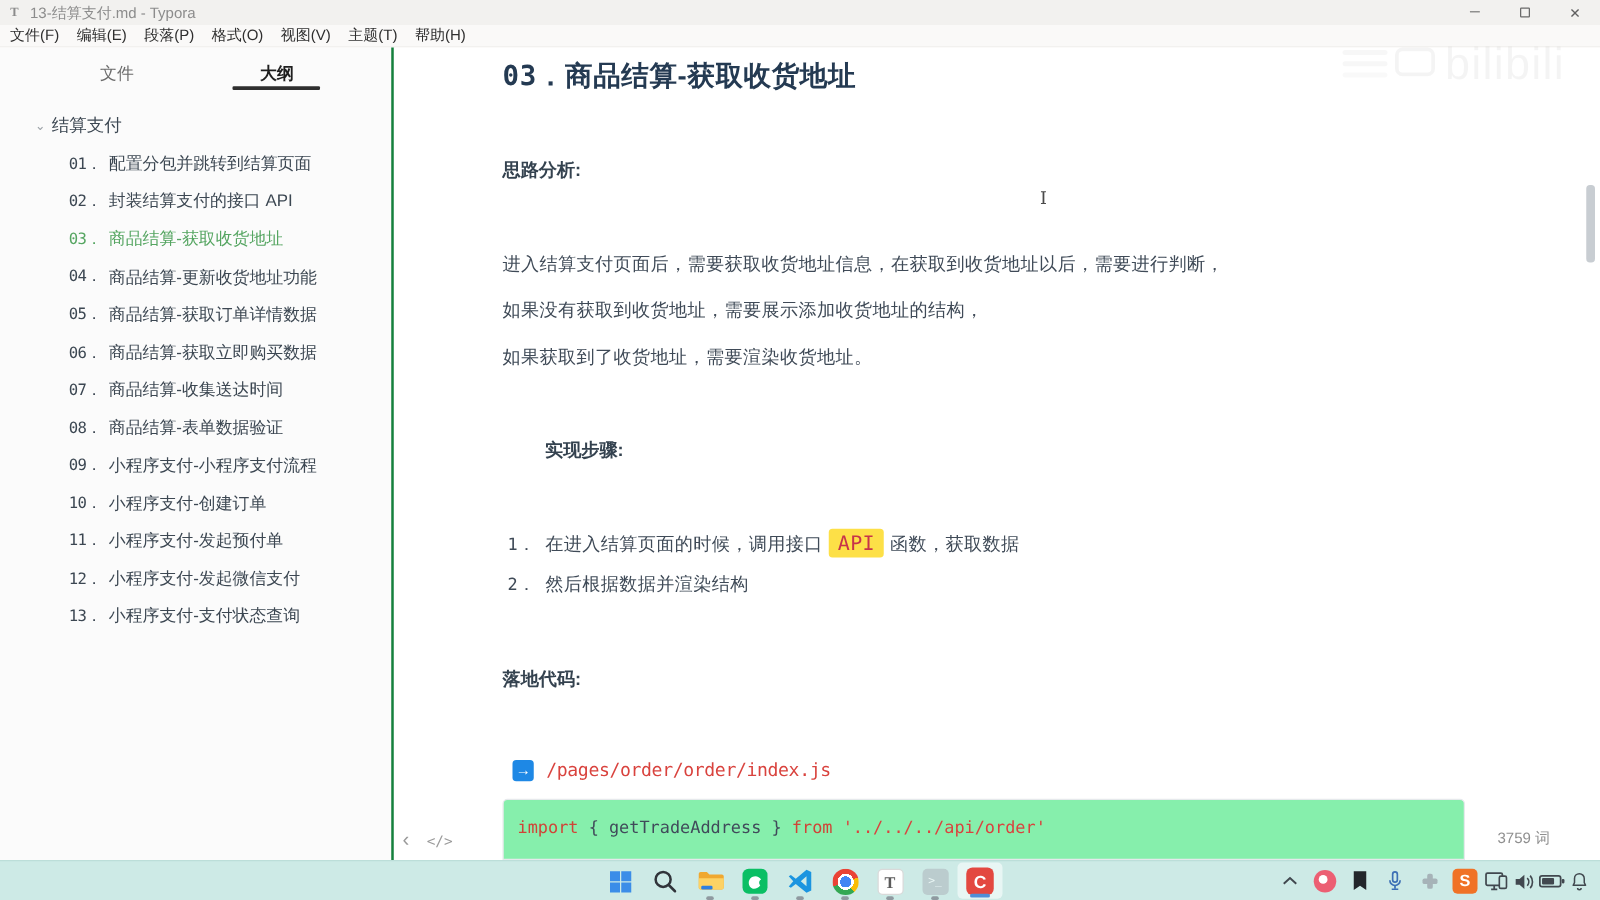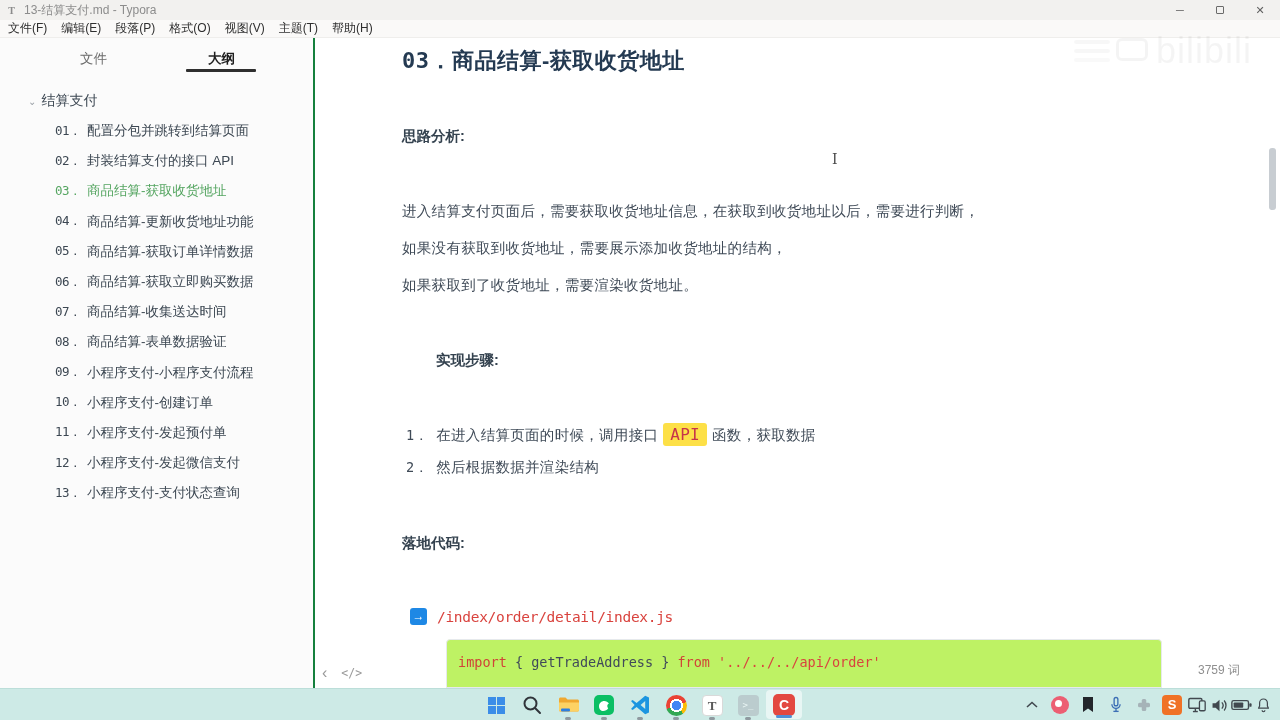--- a/index.html
+++ b/index.html
@@ -36,21 +36,21 @@
   .doc-h1 { position:absolute; left:86px; top:8px; font-size:22px; font-weight:bold; color:#243a52; letter-spacing:0.5px; }
   .doc-h1 .hnum { font-family:"DejaVu Sans Mono", monospace; }
   .doc-label { position:absolute; left:86px; font-size:14.5px; font-weight:bold; color:#34424f; }
   .doc-p { position:absolute; left:86px; font-size:14.5px; color:#3f4a57; letter-spacing:0.3px; }
   .doc-li { position:absolute; left:90px; font-size:14.5px; color:#3f4a57; letter-spacing:0.3px; }
   .doc-li .linum { font-family:"DejaVu Sans Mono", monospace; font-size:13.5px; margin-right:8px; }
   .inline-code { font-family:"DejaVu Sans Mono", monospace; font-size:16px; color:#c7344a; background:#fde047; border-radius:3px; padding:2px 7px; margin:0 5px; }
   .pathline { position:absolute; left:94px; top:570px; display:flex; align-items:center; }
   .arrow-ico { width:17px; height:17px; background:#1e88e5; border-radius:3px; color:#fff; font-size:12px; line-height:16px; text-align:center; font-weight:bold; }
   .pathtext { margin-left:10px; font-family:"DejaVu Sans Mono", monospace; font-size:14.5px; color:#d9433e; letter-spacing:-0.3px; }
-  .codeblock { position:absolute; left:86px; top:601px; width:716px; height:49px; background:#bef264; border:1px solid #e6e9ec; border-radius:4px 4px 0 0;margin-left:44px; }
+  .codeblock { position:absolute; left:86px; top:601px; width:770px; height:49px; background:#86efac; border:1px solid #e6e9ec; border-radius:4px 4px 0 0; }
   .codeline { position:absolute; left:11px; top:14px; font-family:"DejaVu Sans Mono", monospace; font-size:13.5px; color:#404a5a; white-space:pre; }
   .tok-kw { color:#d04437; }
   .tok-str { color:#d9433e; }
   .scroll-thumb { position:absolute; right:4px; top:110px; width:7px; height:62px; background:#c8cdd2; border-radius:3px; }
   .ibeam { position:absolute; left:516px; top:113px; font-family:"DejaVu Serif", serif; font-size:14px; color:#4a4a4a; }
 
   
   .wm { position:absolute; color:rgba(0,0,0,0.045); }
   .wm-text { left:840px; top:-8px; font-size:36px; font-weight:normal; letter-spacing:1px; }
   .wm-tv { left:800px; top:0px; width:32px; height:23px; border:3px solid rgba(0,0,0,0.045); border-radius:6px; }
@@ -200,21 +200,21 @@
     <span class="linum">1．</span><span>在进入结算页面的时候，调用接口</span><span class="inline-code">API</span><span>函数，获取数据</span>
   </div>
   <div class="doc-li" style="top:420px;">
     <span class="linum">2．</span><span>然后根据数据并渲染结构</span>
   </div>
 
   <div class="doc-label" style="top:496px;">落地代码:</div>
 
   <div class="pathline">
     <span class="arrow-ico">→</span>
-    <span class="pathtext">/index/order/detail/index.js</span>
+    <span class="pathtext">/pages/order/order/index.js</span>
   </div>
 
   <div class="codeblock">
     <div class="codeline"><span class="tok-kw">import</span><span> { getTradeAddress } </span><span class="tok-kw">from</span><span class="tok-str"> '../../../api/order'</span></div>
   </div>
 
   <div class="scroll-thumb"></div>
   <span class="ibeam">I</span>
 
   <div class="footer-icons">

